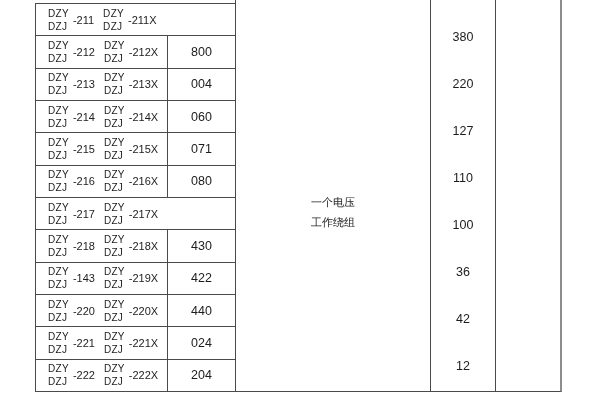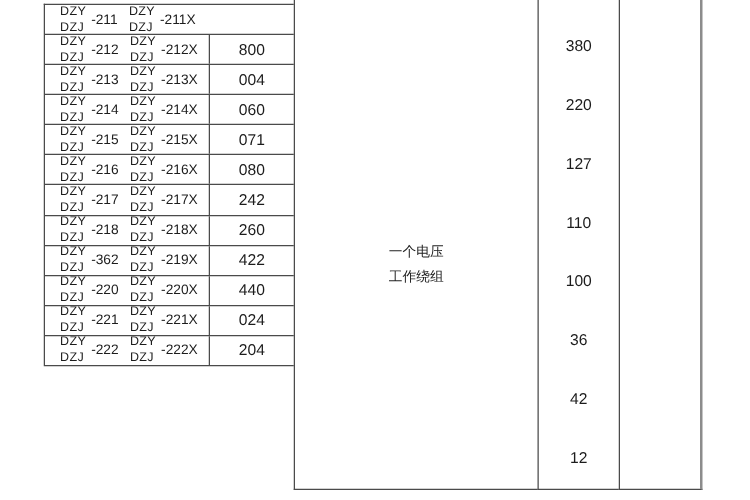--- a/index.html
+++ b/index.html
@@ -3,21 +3,21 @@
 <meta charset="utf-8">
 <style>
   html,body { margin:0; padding:0; background:#ffffff; }
   .page {
     position:relative; width:600px; height:400px; overflow:hidden;
     background:#ffffff; color:#1c1c1c;
     font-family:"Liberation Sans", sans-serif;
   }
   
   .col12 {
-    position:absolute; left:35px; top:3px; width:200px; height:290px;
+    position:absolute; left:35px; top:3px; width:200px; height:389px;
     display:flex; flex-direction:column; box-sizing:border-box;
     border-top:1.5px solid #4a4a4a; border-left:1.5px solid #4a4a4a;
   }
   .row { flex:1; min-height:0; display:flex; border-bottom:1.5px solid #4a4a4a; box-sizing:border-box; }
   .model-cell {
     width:131px; box-sizing:border-box; padding-left:12px;
     display:flex; align-items:center;
   }
   .stack { display:flex; flex-direction:column; font-size:10px; line-height:13px; letter-spacing:0.3px; }
   .stack.second { margin-left:9px; }
@@ -157,46 +157,45 @@
           <span>DZY</span>
           <span>DZJ</span>
         </div>
         <span class="suffix">-217</span>
         <div class="stack second">
           <span>DZY</span>
           <span>DZJ</span>
         </div>
         <span class="suffix">-217X</span>
       </div>
-      <div class="num-cell">242</div>
     </div>
 
     <div class="row">
       <div class="model-cell">
         <div class="stack">
           <span>DZY</span>
           <span>DZJ</span>
         </div>
         <span class="suffix">-218</span>
         <div class="stack second">
           <span>DZY</span>
           <span>DZJ</span>
         </div>
         <span class="suffix">-218X</span>
       </div>
-      <div class="num-cell">260</div>
-    </div>
-
-    <div class="row">
-      <div class="model-cell">
-        <div class="stack">
-          <span>DZY</span>
-          <span>DZJ</span>
-        </div>
-        <span class="suffix">-362</span>
+      <div class="num-cell">430</div>
+    </div>
+
+    <div class="row">
+      <div class="model-cell">
+        <div class="stack">
+          <span>DZY</span>
+          <span>DZJ</span>
+        </div>
+        <span class="suffix">-143</span>
         <div class="stack second">
           <span>DZY</span>
           <span>DZJ</span>
         </div>
         <span class="suffix">-219X</span>
       </div>
       <div class="num-cell">422</div>
     </div>
 
     <div class="row">

